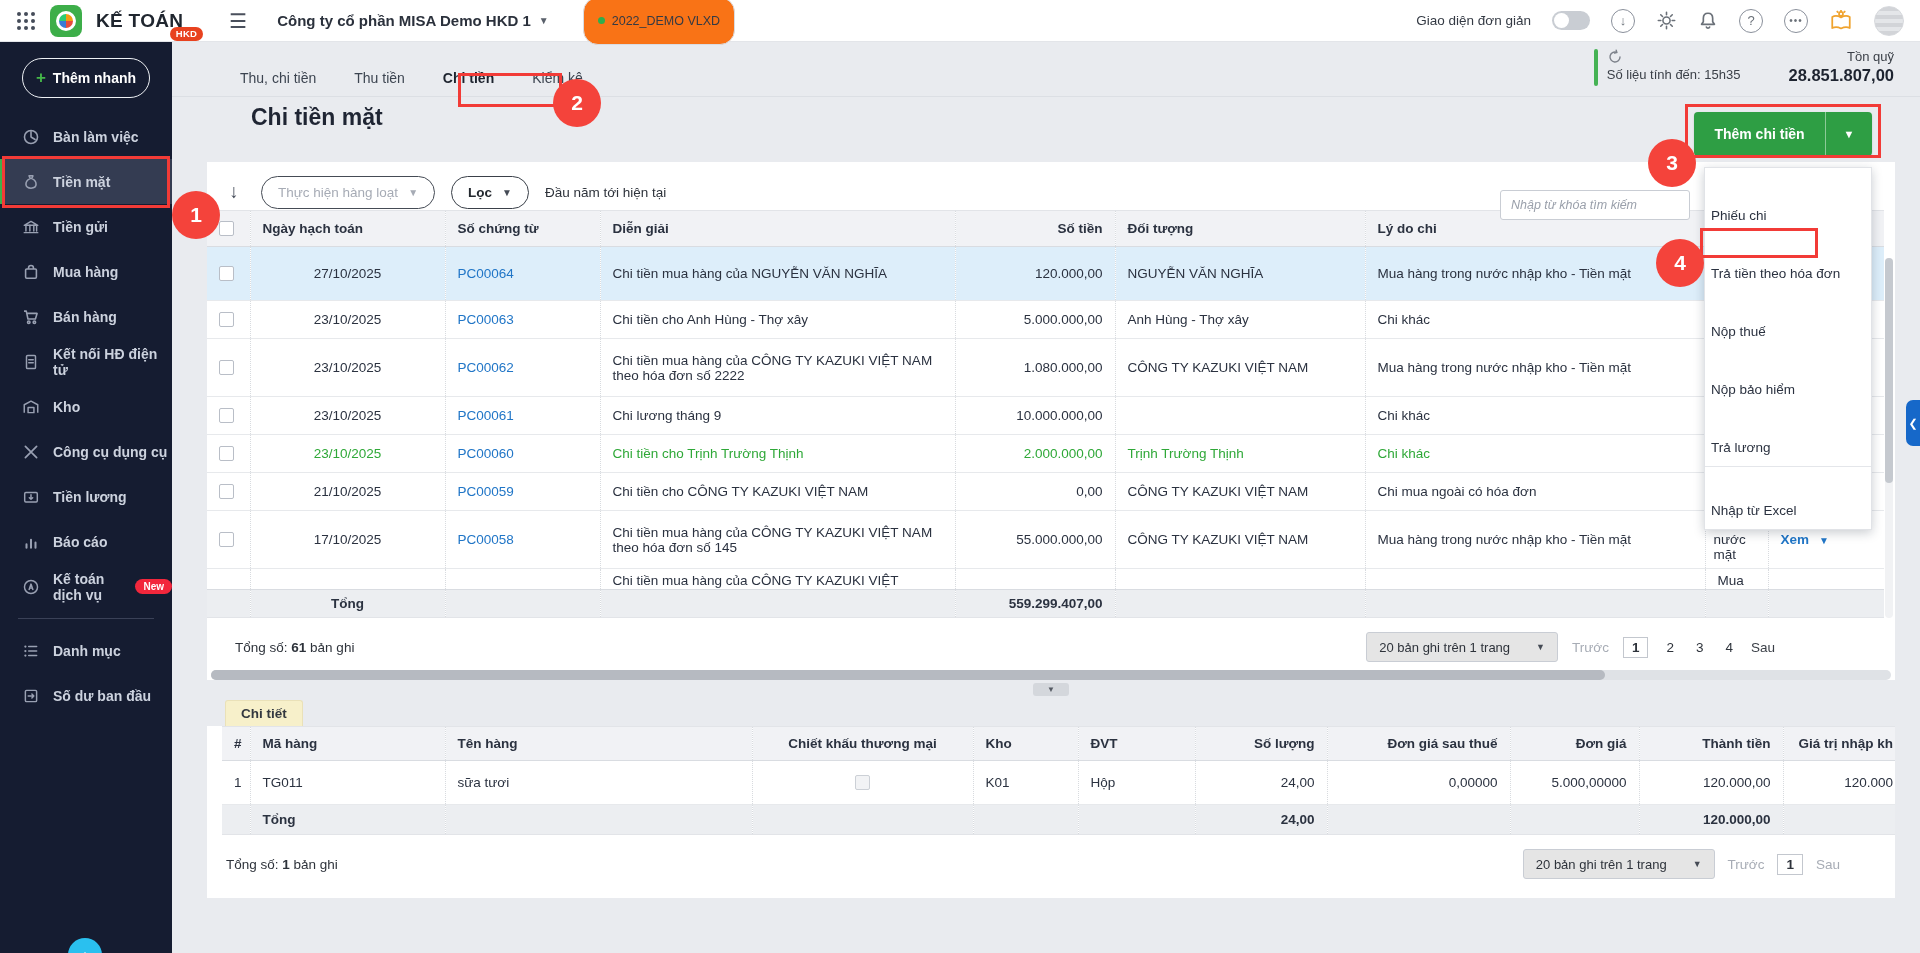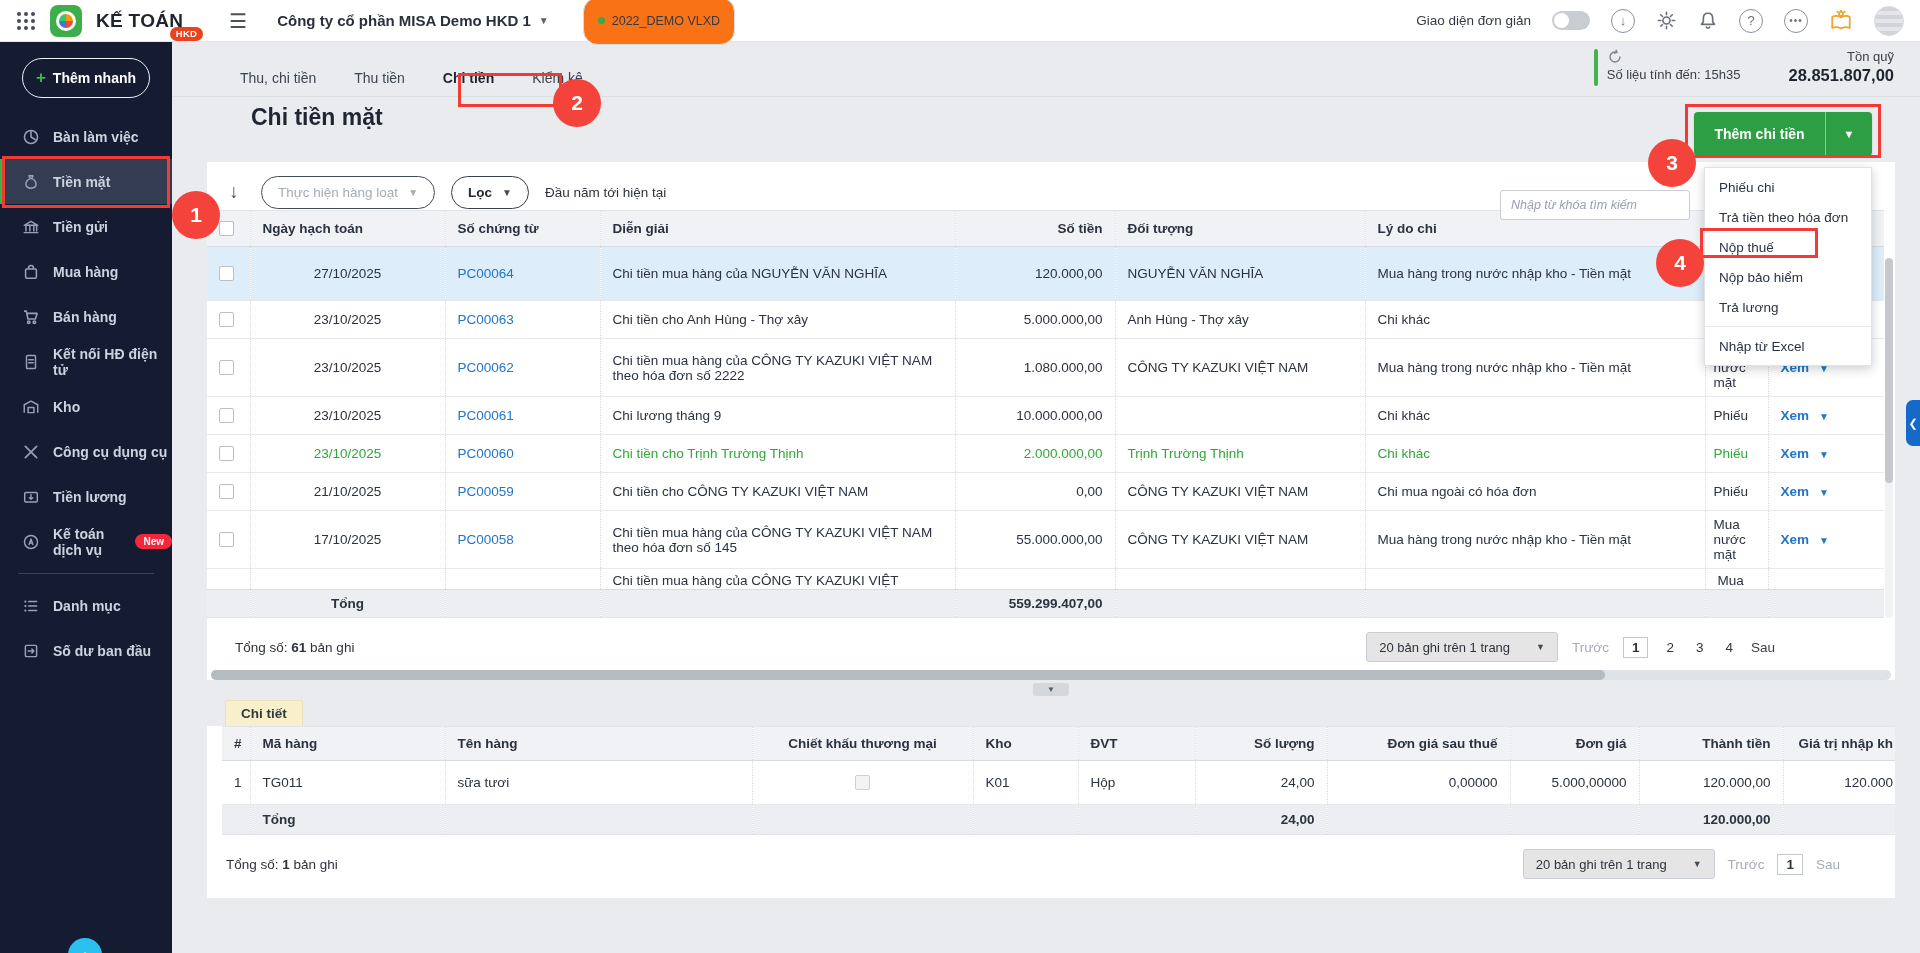--- a/index.html
+++ b/index.html
@@ -114,21 +114,21 @@
   .dpanel table.grid { width:1673px; }
   .dpanel thead tr { height:34px; }
   .dpanel tr.drow { height:44px; }
   .dpanel tr.sumrow { height:30px; }
   .th-ctr { text-align:center !important; }
   .th-r, .c-r { text-align:right; }
   .c-clipamt { padding-right:2px !important; }
 
   
   .addmenu { position:absolute; left:1532px; top:125px; width:168px; background:#fff; border:1px solid #e1e3e7; box-shadow:0 3px 10px rgba(20,30,50,.22); z-index:40; padding:4px 0; }
-  .mi { height:30px; display:flex; align-items:center; padding:0 14px; font-size:13.5px; color:#2b3240; cursor:pointer; white-space:nowrap; }
+  .mi { height:30px; display:flex; align-items:center; padding:0 6px; font-size:13.5px; color:#2b3240; cursor:pointer; white-space:nowrap;margin-top:28px; }
   .mdiv { height:1px; background:#e4e6ea; margin:4px 0; }
 
   
   .ann-rect { position:absolute; border:3px solid #f23b37; z-index:55; pointer-events:none; }
   .ann-circle { position:absolute; width:48px; height:48px; border-radius:50%; background:#f4433b; color:#fff; font-size:21px; font-weight:700; display:flex; align-items:center; justify-content:center; z-index:60; }
 
   .edgechev { position:absolute; left:1906px; top:400px; width:14px; height:46px; background:#1668c9; border-radius:7px 0 0 7px; color:#fff; font-size:11px; display:flex; align-items:center; justify-content:center; cursor:pointer; z-index:30; }
 </style>
 </head>
 <body>
@@ -271,20 +271,28 @@
     <span>Công cụ dụng cụ</span>
   </div>
   <div class="sitem">
     <span class="si ico">
         <svg width="18" height="18" viewBox="0 0 16 16" fill="none" stroke="currentColor" stroke-width="1.3" stroke-linejoin="round">
           <rect x="2.4" y="4" width="11.2" height="8.4" rx="1"></rect>
           <path d="M8 6v4M6.5 8.6 8 10l1.5-1.4" stroke-linecap="round"></path>
         </svg>
       </span>
     <span>Tiền lương</span>
+  </div>
+  <div class="sitem">
+    <span class="si ico">
+        <svg width="18" height="18" viewBox="0 0 16 16" fill="none" stroke="currentColor" stroke-width="1.8" stroke-linecap="round">
+          <path d="M4 13v-3M8 13V6M12 13V8.5"></path>
+        </svg>
+      </span>
+    <span>Báo cáo</span>
   </div>
   <div class="sitem">
     <span class="si ico">
         <svg width="18" height="18" viewBox="0 0 16 16" fill="none" stroke="currentColor" stroke-width="1.3" stroke-linejoin="round">
           <circle cx="8" cy="8" r="5.8"></circle>
           <path d="M6.2 10.6 8 5.4l1.8 5.2M6.9 9h2.2"></path>
         </svg>
       </span>
     <span>Kế toán dịch vụ</span>
     <span class="newbadge">New</span>

